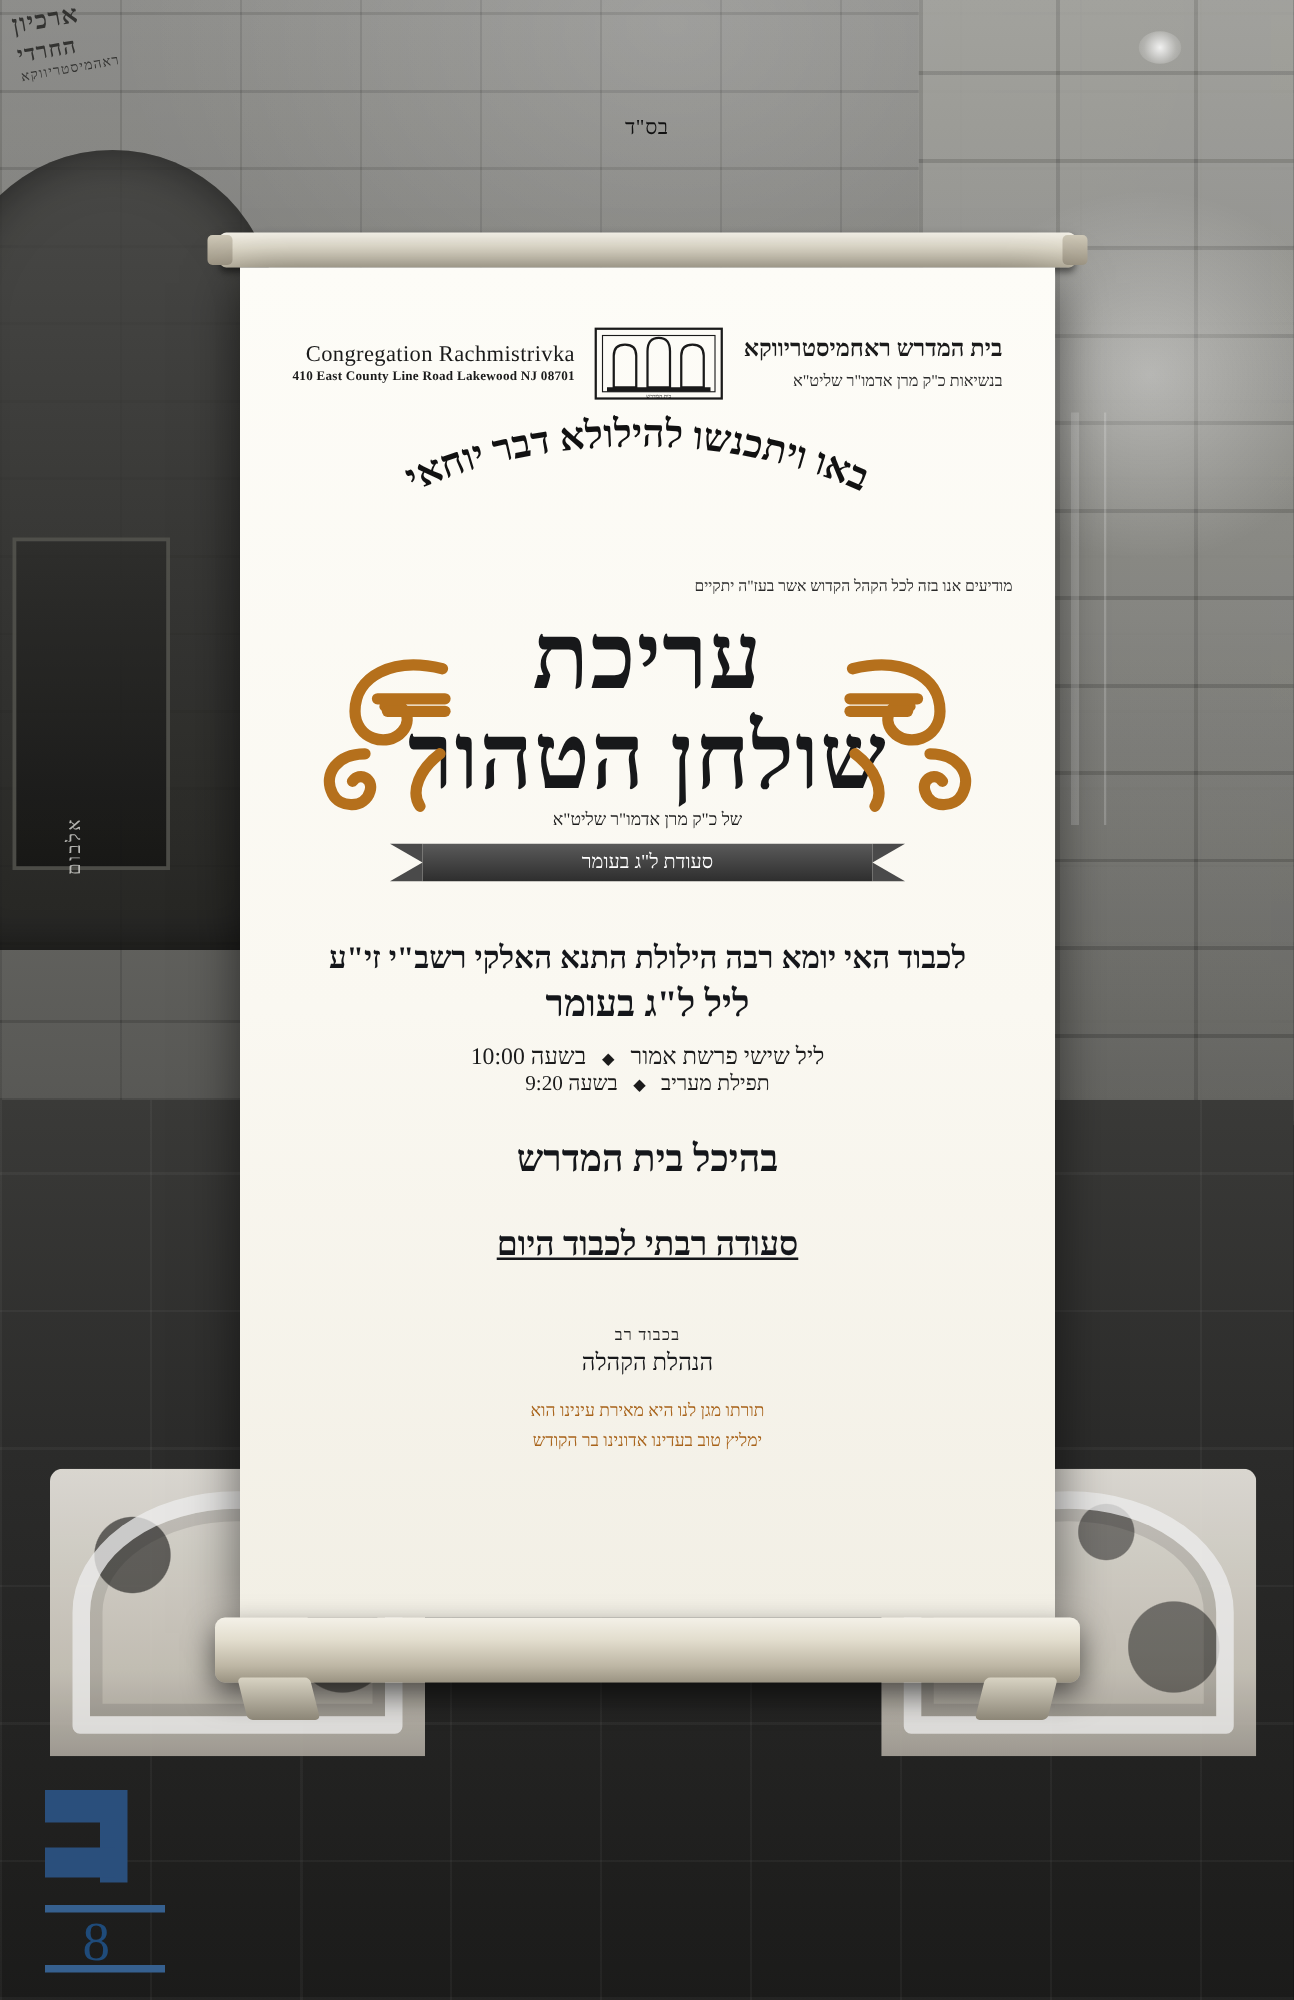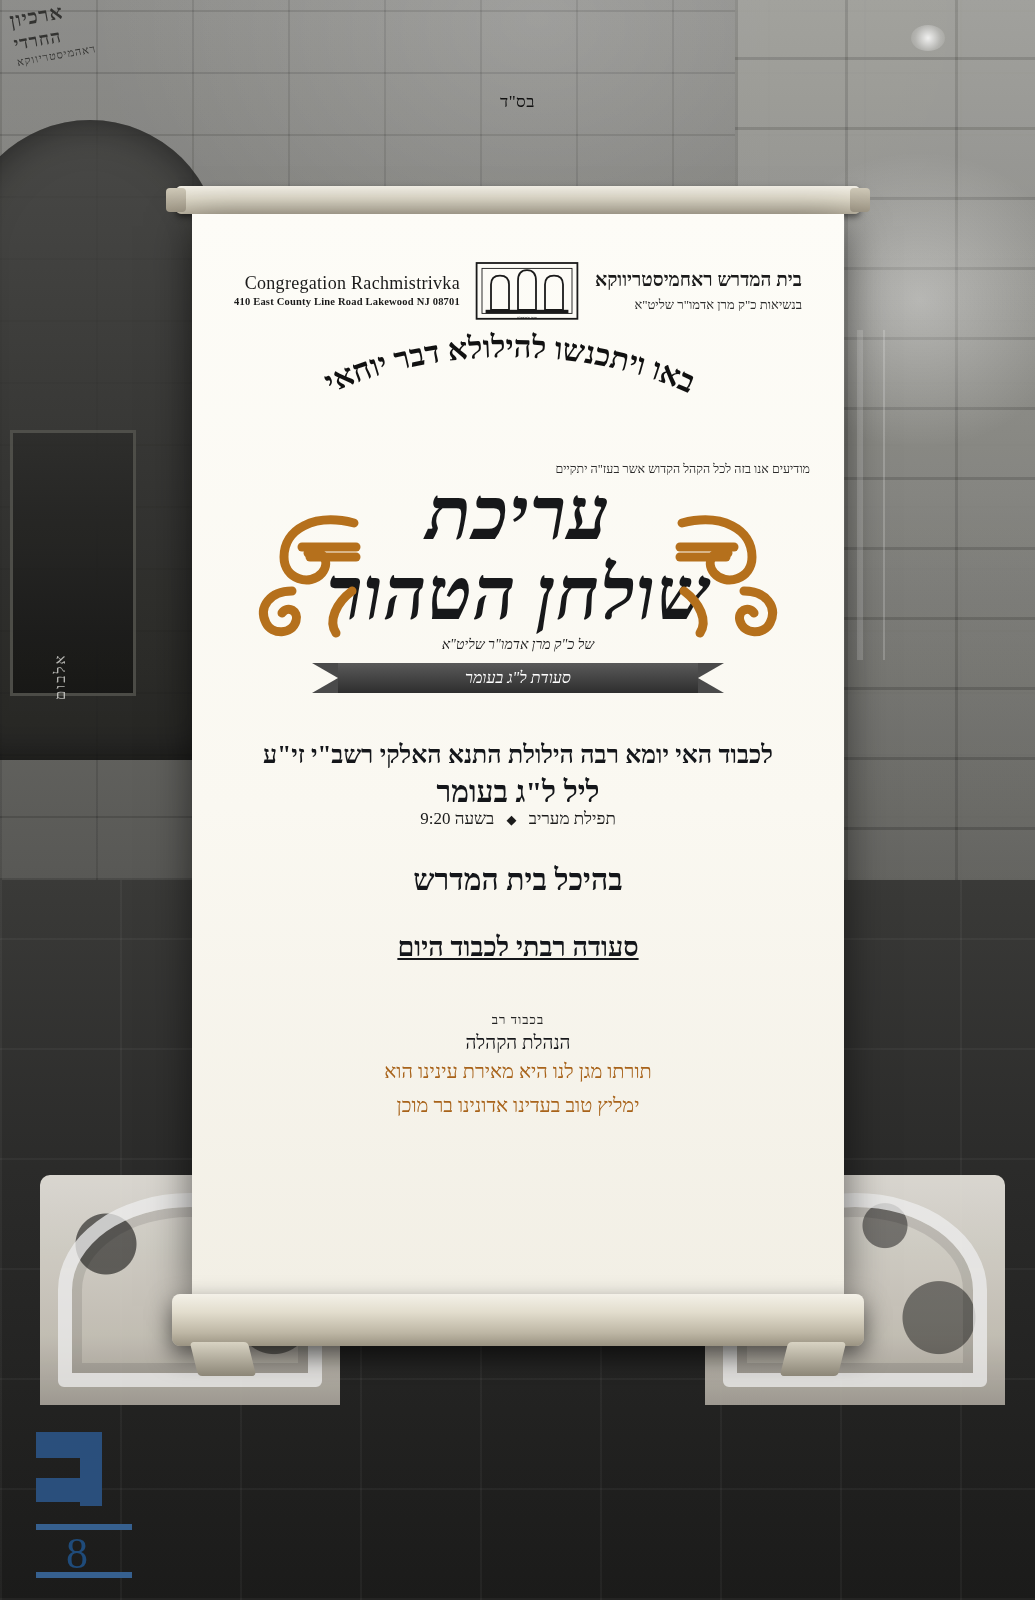--- a/index.html
+++ b/index.html
@@ -287,23 +287,23 @@
 
   .subhead {
     font-size: 12.5px;
     color: #2a2a2a;
     margin-top: 2px;
   }
 
   
   .title-block {
     position: relative;
+    margin-top: 12px;
     height: 230px;
     text-align: center;
-    font-style: italic;
   }
   .title-line1, .title-line2 {
     font-weight: bold;
     color: #17181a;
     line-height: 1;
     letter-spacing: 1px;
   }
   .title-line1 { font-size: 74px; }
   .title-line2 { font-size: 74px; margin-top: 6px; }
 
@@ -394,23 +394,23 @@
     color: #222;
     letter-spacing: 1px;
   }
   .honor .org {
     font-size: 19px;
     color: #16171a;
     margin-top: 4px;
   }
   .verse {
     text-align: center;
-    margin-top: 0;
+    margin-top: 16px;
     color: #a8631a;
-    font-size: 20px;
+    font-size: 14px;
     line-height: 1.7;
   }
 </style>
 </head>
 <body>
 
 <div class="scene">
   <div class="wall"></div>
   <div class="arch-left"></div>
   <div class="arch-door"></div>
@@ -503,20 +503,25 @@
       <div class="title-line1">עריכת</div>
       <div class="title-line2">שולחן הטהור</div>
       <div class="title-sub">של כ"ק מרן אדמו"ר שליט"א</div>
       <div class="ribbon">סעודת ל"ג בעומר</div>
     </div>
 
     <div class="body">
       <div class="l-big">לכבוד האי יומא רבה הילולת התנא האלקי רשב"י זי"ע</div>
       <div class="l-big2">ליל ל"ג בעומר</div>
 
+      <div class="l-mid">
+        <span>ליל שישי פרשת אמור</span>
+        <span class="sep-dot">◆</span>
+        <span>בשעה 10:00</span>
+      </div>
 
       <div class="l-mid2">
         <span>תפילת מעריב</span>
         <span class="sep-dot">◆</span>
         <span>בשעה 9:20</span>
       </div>
 
       <div class="l-hall">בהיכל בית המדרש</div>
 
       <div class="l-meal1">
@@ -524,21 +529,21 @@
       </div>
     </div>
 
     <div class="honor">
       <div class="small">בכבוד רב</div>
       <div class="org">הנהלת הקהלה</div>
     </div>
 
     <div class="verse">
       <div>תורתו מגן לנו היא מאירת עינינו הוא</div>
-      <div>ימליץ טוב בעדינו אדונינו בר מוכן</div>
+      <div>ימליץ טוב בעדינו אדונינו בר הקודש</div>
     </div>
 
   </div>
 
   <div class="bottom-cassette">
     <div class="foot left"></div>
     <div class="foot right"></div>
   </div>
 </div>
 

